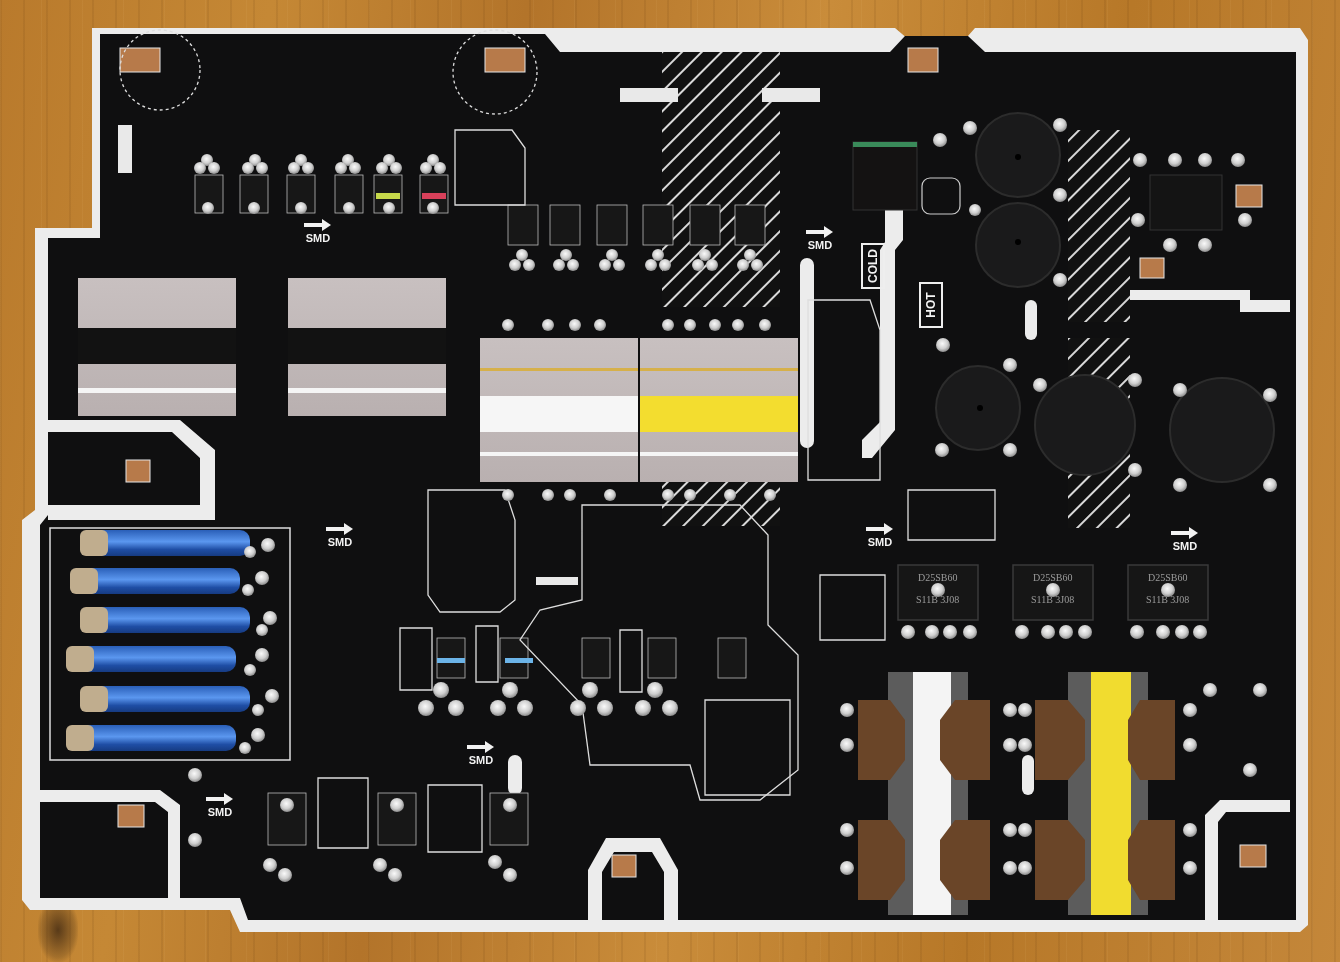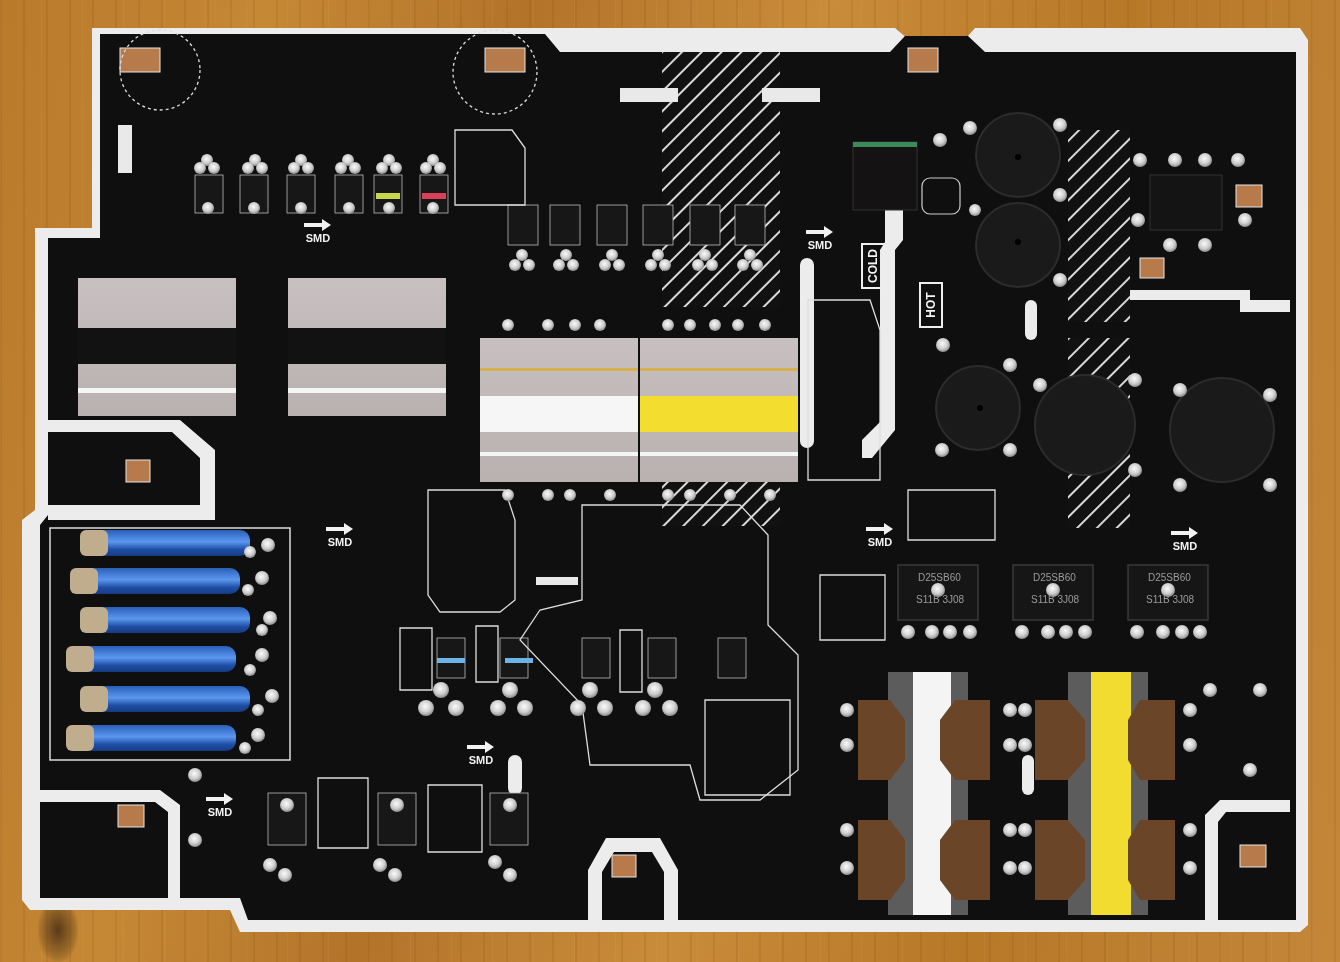--- a/index.html
+++ b/index.html
@@ -12,21 +12,21 @@
   .stain{position:absolute;left:38px;top:898px;width:40px;height:64px;border-radius:40%;
        background:radial-gradient(ellipse at center,rgba(70,45,20,0.85),rgba(90,60,25,0.3) 60%,transparent 75%);}
   svg#board{position:absolute;left:0;top:0;}
   .smd{position:absolute;width:44px;text-align:center;color:#f2f2f2;font-weight:bold;font-size:11px;}
   .smd .arrow{display:block;height:14px;position:relative;}
   .smd .arrow:before{content:"";position:absolute;left:8px;top:5px;width:20px;height:4px;background:#f2f2f2;}
   .smd .arrow:after{content:"";position:absolute;left:26px;top:1px;border-left:9px solid #f2f2f2;border-top:6px solid transparent;border-bottom:6px solid transparent;}
   .boxlbl{position:absolute;border:2px solid #eee;color:#f4f4f4;font-weight:bold;font-size:12px;
        display:flex;align-items:center;justify-content:center;}
   .boxlbl span{transform:rotate(-90deg);white-space:nowrap;}
-  .bridge-txt{position:absolute;color:#9b9b9b;font-size:10px;font-family:Liberation Sans, sans-serif;text-align:center;}
+  .bridge-txt{position:absolute;color:#9b9b9b;font-size:10px;font-family:Liberation Serif, serif;text-align:center;}
 </style>
 </head>
 <body>
 
 <div class="grain"></div>
 <div class="stain"></div>
 
 <svg id="board" width="1340" height="962" viewBox="0 0 1340 962">
   <defs>
     <pattern id="hatch" width="14" height="14" patternUnits="userSpaceOnUse" patternTransform="rotate(45)">

